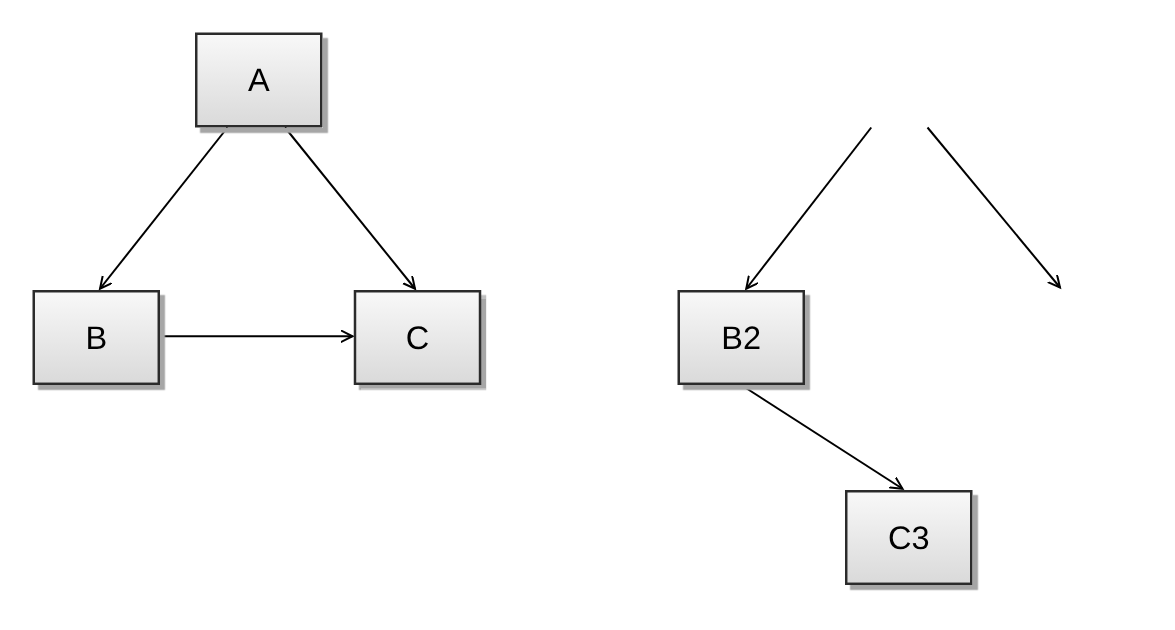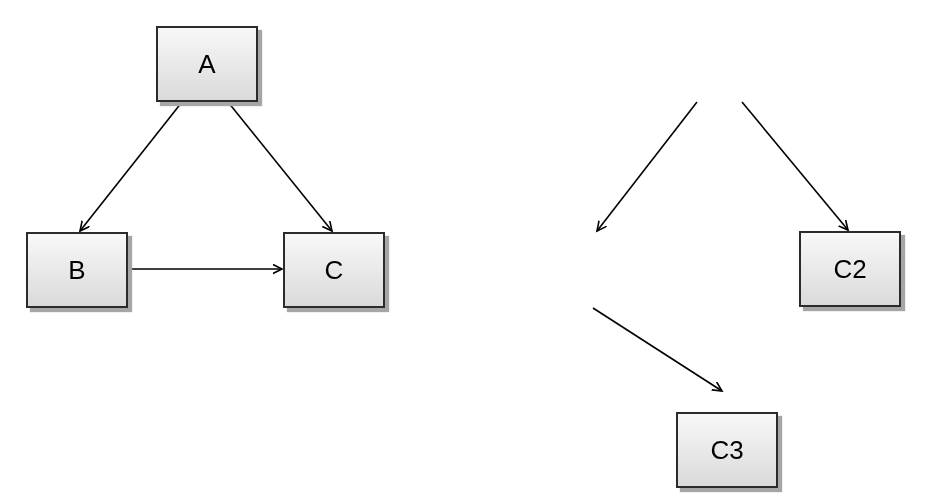--- a/index.html
+++ b/index.html
@@ -75,20 +75,20 @@
   <div class="node" style="left:156px; top:26px;">
     <span class="node-label">A</span>
   </div>
   <div class="node" style="left:26px; top:232px;">
     <span class="node-label">B</span>
   </div>
   <div class="node" style="left:283px; top:232px;">
     <span class="node-label">C</span>
   </div>
 
-  <div class="node" style="left:799px; top:231px;">
-    <span class="node-label">C2</span>
+  <div class="node" style="left:542px; top:232px;">
+    <span class="node-label">B2</span>
   </div>
-  <div class="node" style="left:676px; top:392px;margin-top:20px;">
+  <div class="node" style="left:676px; top:392px;">
     <span class="node-label">C3</span>
   </div>
 
 </div>
 
 </body></html>

